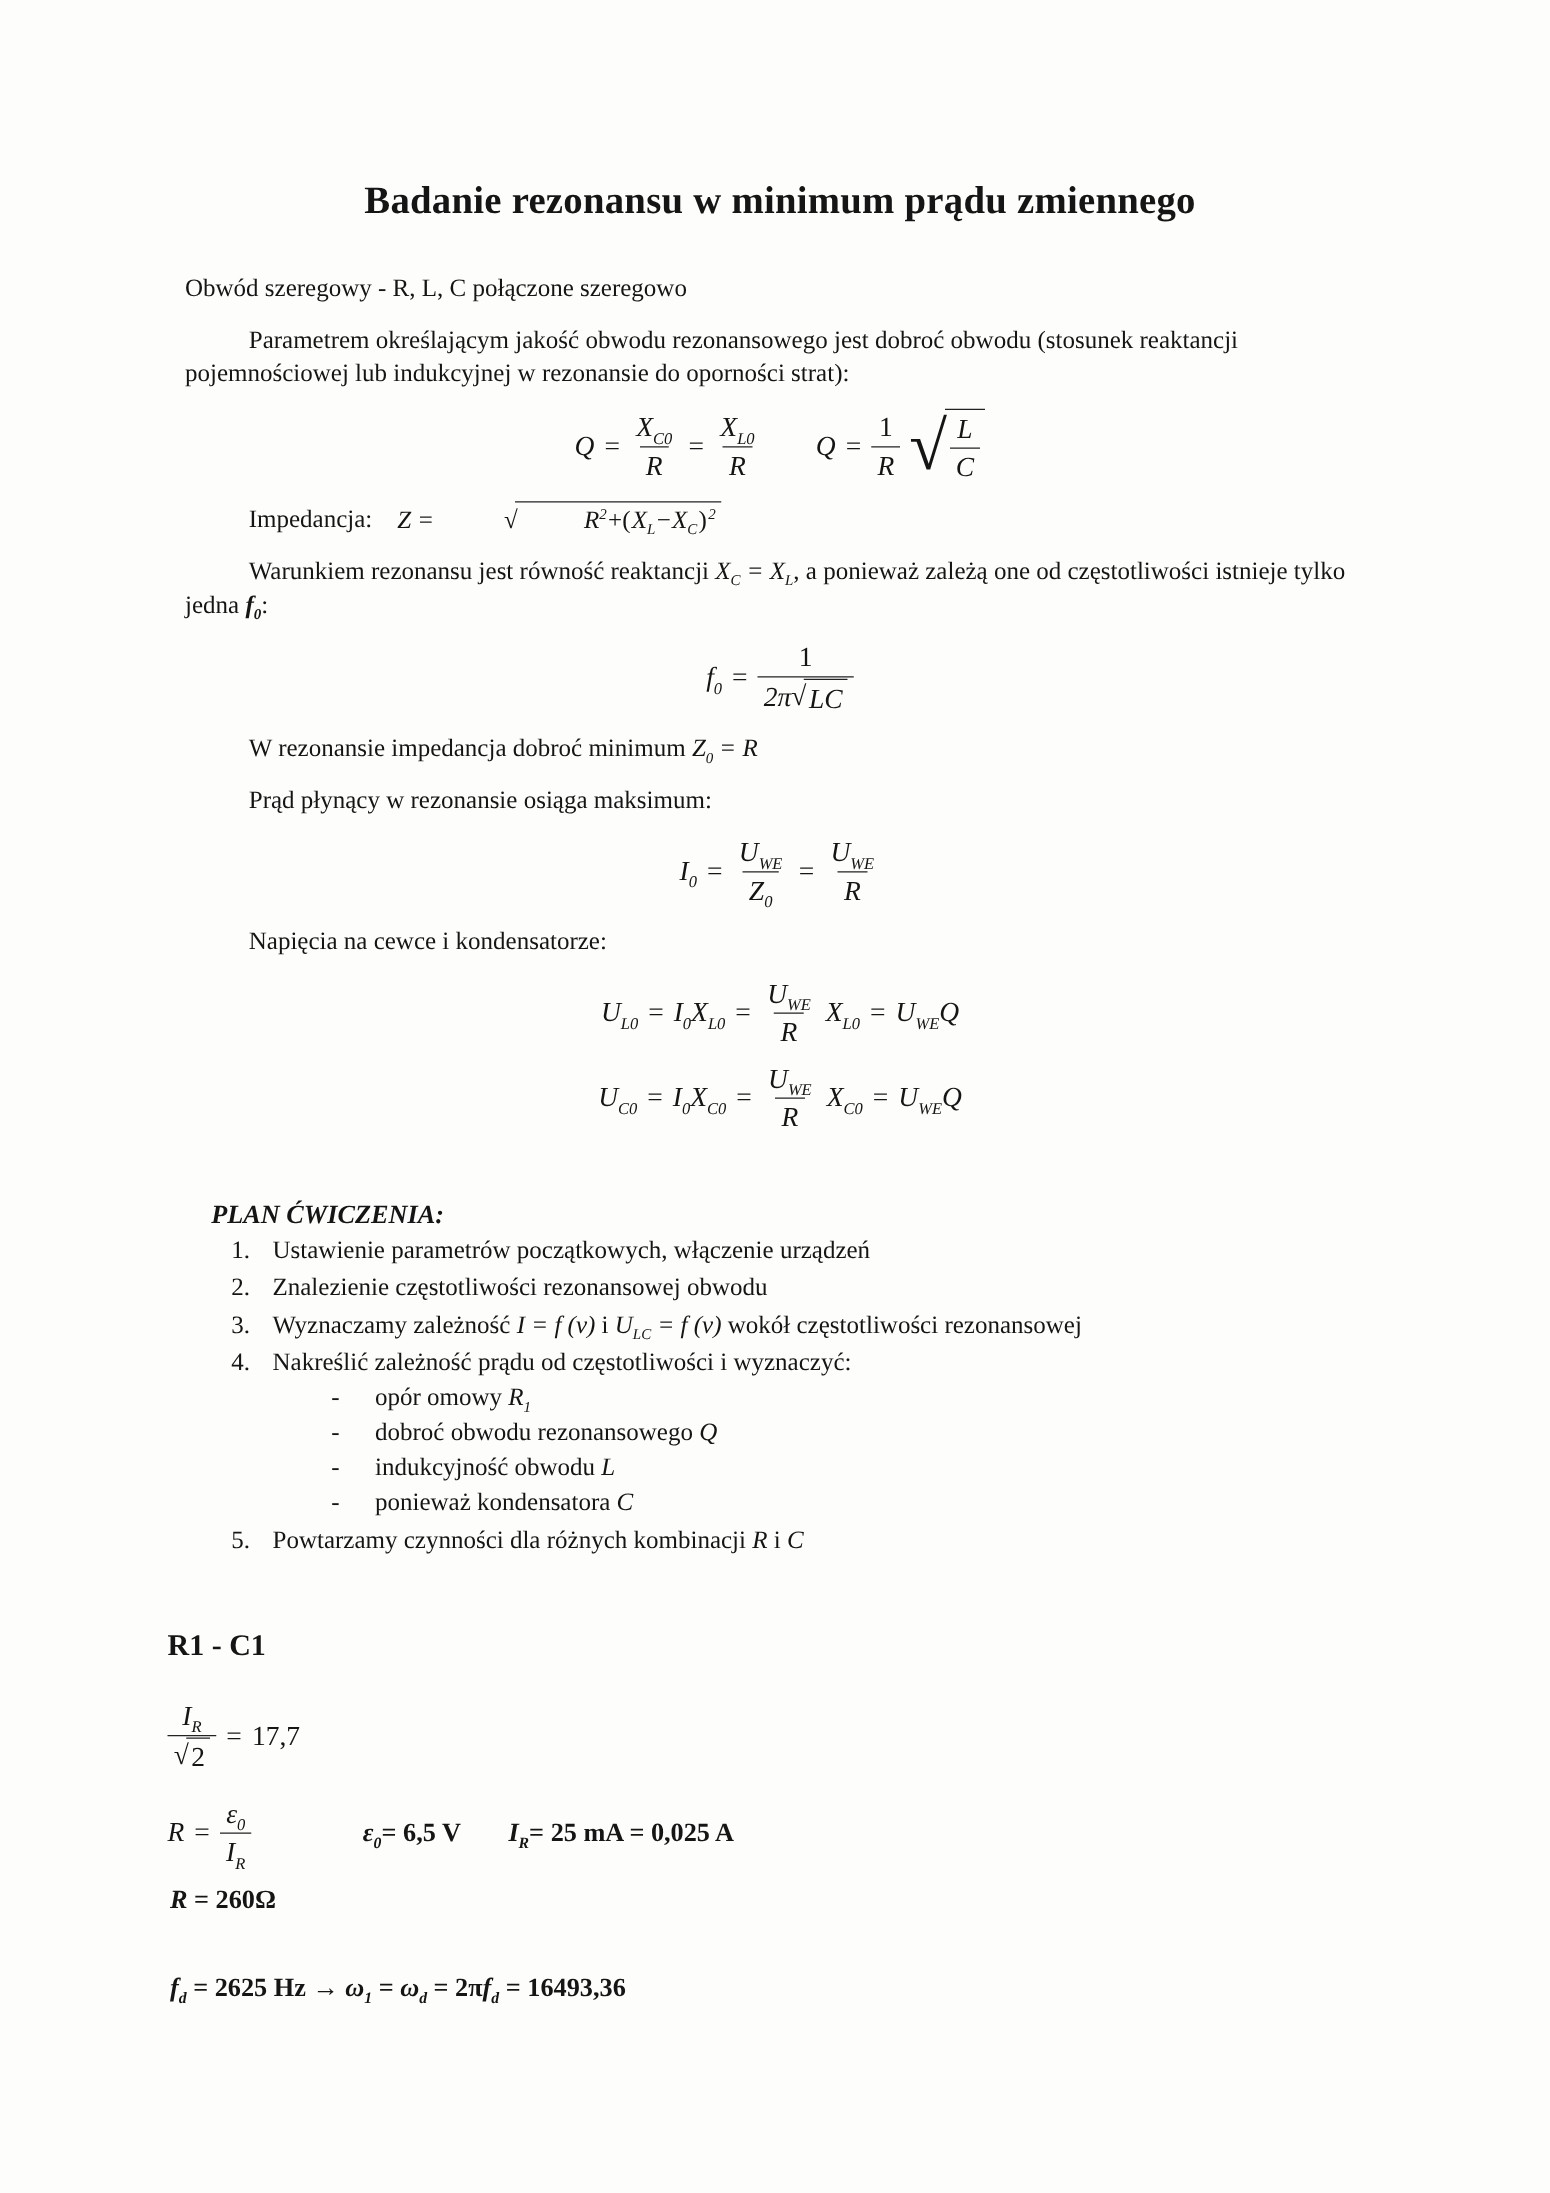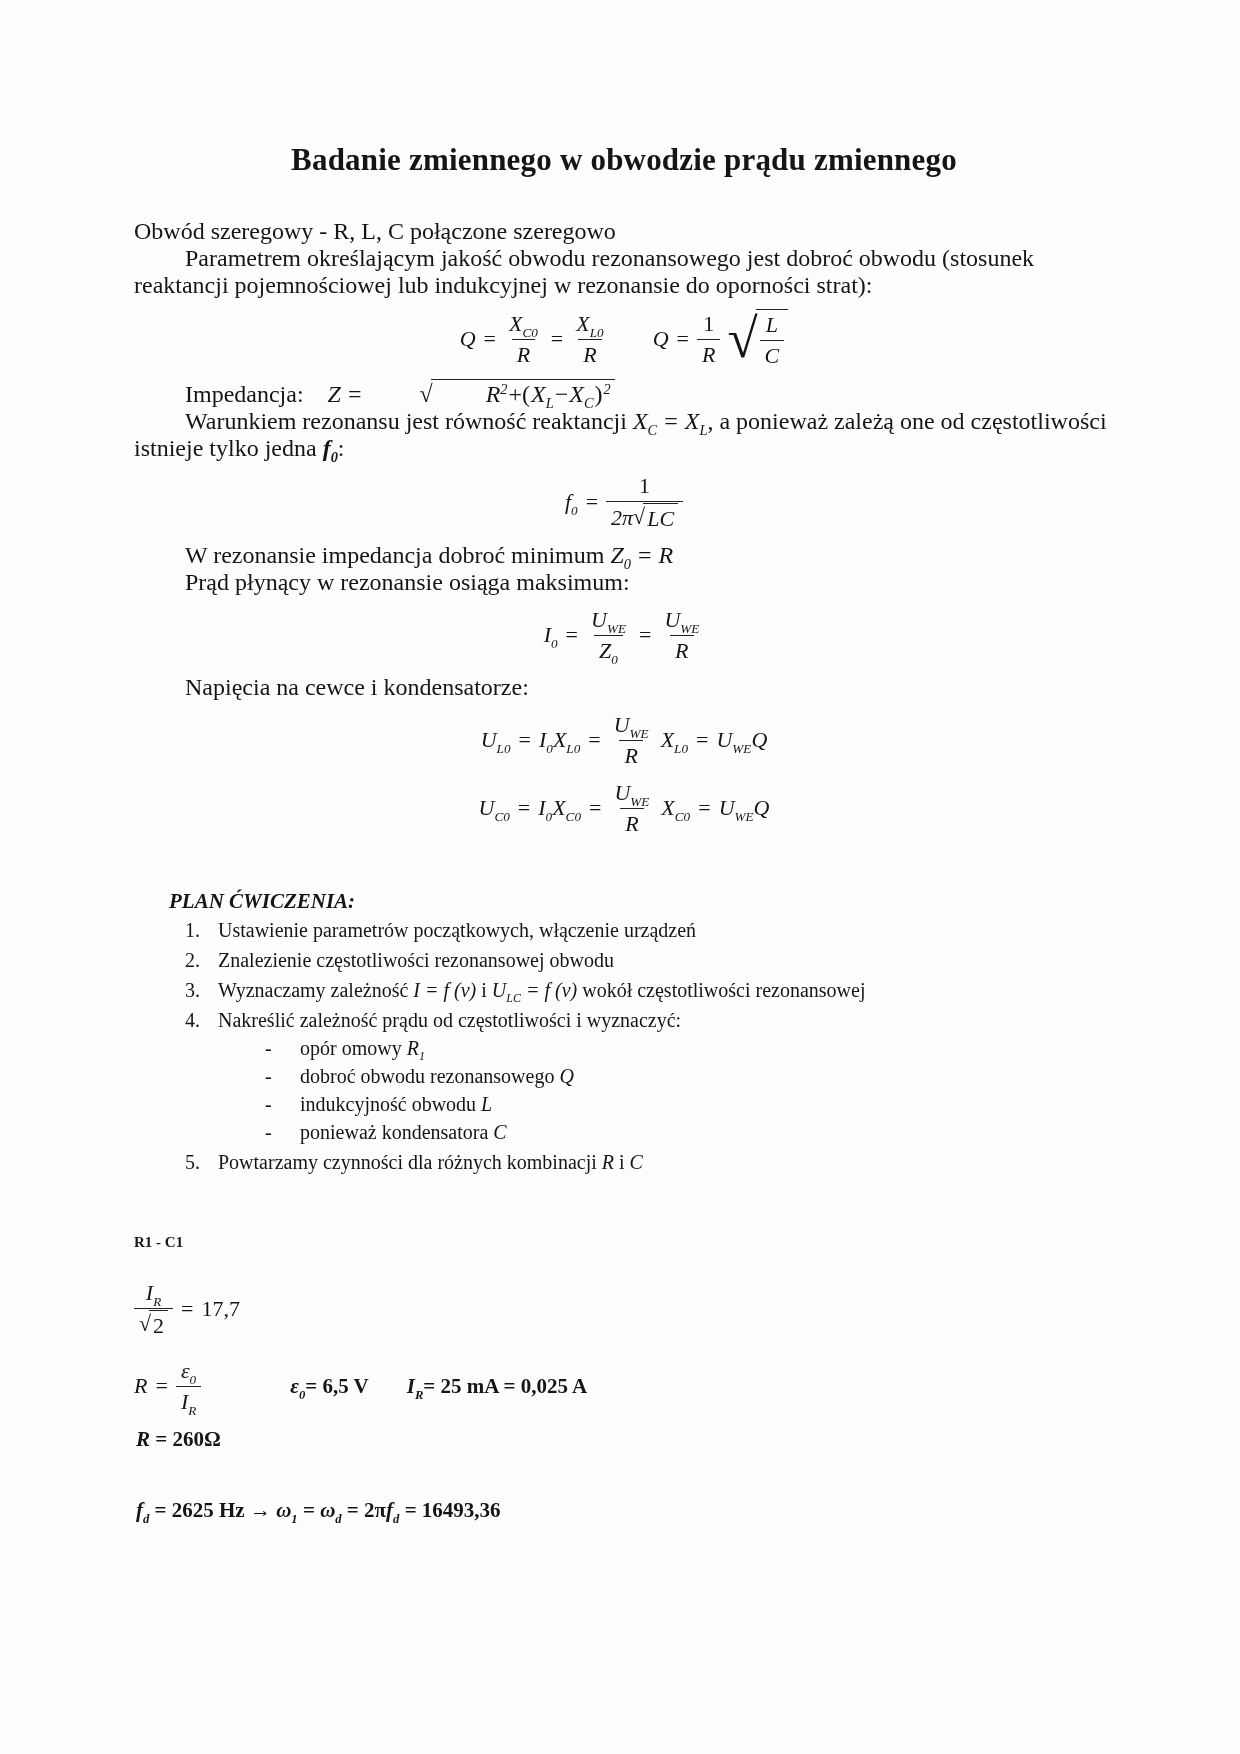--- a/index.html
+++ b/index.html
@@ -21,23 +21,23 @@
     margin:0 0 40px 0;
     letter-spacing:0.2px;
   }
   .h2 {
     font-weight:bold;
     font-style:italic;
     font-size:21px;
     margin:0 0 3px 51px;
   }
   .body {
-    font-size:24px;
+    font-size:20px;
     line-height:27px;
-    margin:0;
+    margin:14px;
   }
   .indent { text-indent:51px; }
   .imath { font-style:italic; white-space:nowrap; }
   .bi { font-weight:bold; font-style:italic; }
   sub { font-size:0.60em; font-style:italic; vertical-align:-0.45em; line-height:0; }
   sup { font-size:0.60em; vertical-align:0.55em; line-height:0; }
   .mv { font-style:italic; }
   .mo { font-style:normal; padding:0 1px; }
   .mn { font-style:normal; }
   .eqrow {
@@ -53,33 +53,33 @@
   .sqrt { display:inline-flex; align-items:center; }
   .sqrt .rsign { font-style:normal; margin-right:-2px; line-height:1; }
   .sqrt .rbody { border-top:1.5px solid #222; padding:1px 4px 0; }
   .sqrt.tall .rsign { font-size:2.5em; line-height:0.55; font-weight:300; }
   .gap30 { display:inline-block; width:30px; }
   .plan-item { display:flex; font-size:20px; line-height:27px; margin:3px 0 0 51px; }
   .pnum { width:33px; flex:none; }
   .ptext { flex:1; }
   .plan-sub { display:flex; font-size:20px; line-height:27px; margin:1px 0 0 131px; }
   .dash { width:35px; flex:none; }
-  .h3 { font-weight:bold; font-size:15px; margin:58px 0 0 0; }
+  .h3 { font-weight:bold; font-size:24px; margin:58px 0 0 0; }
   .res-line { font-size:21px; font-weight:bold; margin:12px 0 0 2px; }
   .spacer75 { display:inline-block; width:75px; }
   .valrow { font-weight:bold; font-size:21px; display:inline-flex; align-items:center; }
   .valgap { display:inline-block; width:38px; }
   section { display:block; }
 </style>
 </head>
 <body>
 
 <div class="page">
 
-  <h1 class="title">Badanie zmiennego w obwodzie prądu zmiennego</h1>
+  <h1 class="title">Badanie rezonansu w minimum prądu zmiennego</h1>
 
   <section>
     <p class="body">Obwód szeregowy - R, L, C połączone szeregowo</p>
     <p class="body indent">Parametrem określającym jakość obwodu rezonansowego jest dobroć obwodu (stosunek reaktancji pojemnościowej lub indukcyjnej w rezonansie do oporności strat):</p>
 
     <div class="eqrow">
       <span class="mv">Q</span>
       <span class="mo">=</span>
       <span class="frac">
         <span class="num"><span class="mv">X</span><sub>C0</sub></span>

